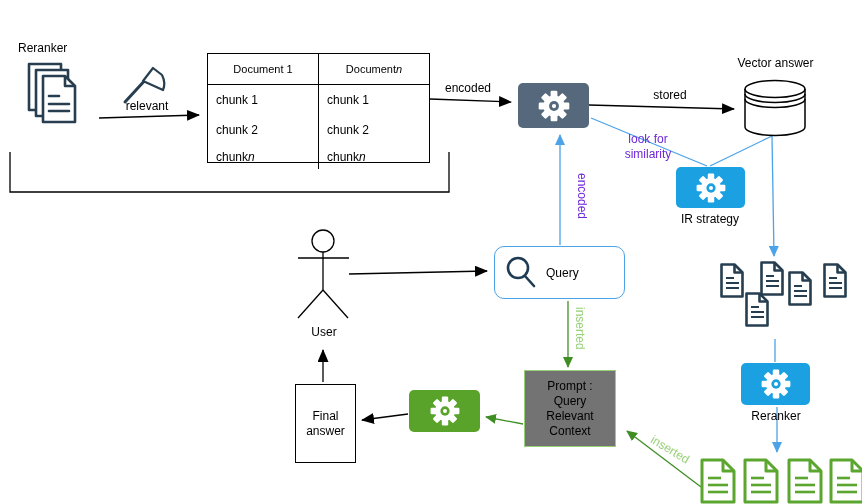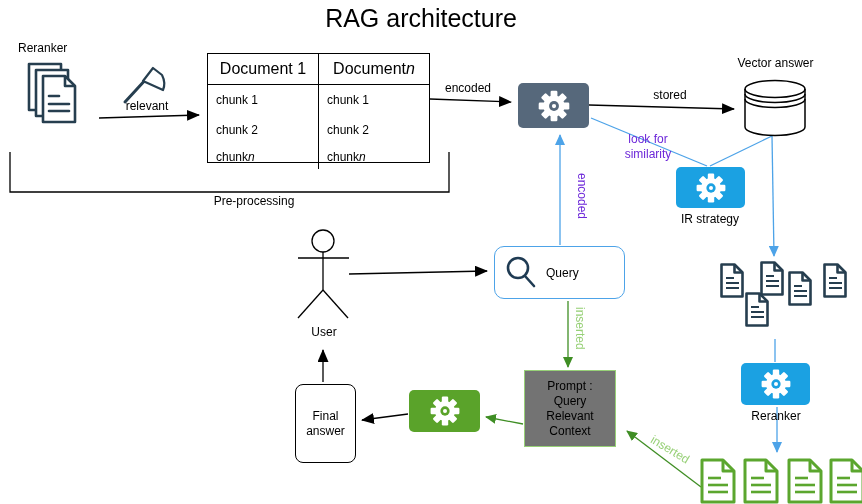--- a/index.html
+++ b/index.html
@@ -12,38 +12,38 @@
   .blue-t{color:#6d28d9;}
   .lgreen-t{color:#97D077;}
   .title{font-size:25px;line-height:28px;}
   .vtext{writing-mode:vertical-rl;text-orientation:mixed;}
   .gearbox{position:absolute;border-radius:5px;display:flex;align-items:center;justify-content:center;}
   .node{position:absolute;}
   
   .tbl{position:absolute;left:207px;top:53px;width:223px;height:110px;border:1.5px solid #000;
        display:flex;flex-direction:column;box-sizing:border-box;background:#fff;}
   .tbl-head{display:flex;height:30px;border-bottom:1.5px solid #000;flex:none;}
-  .tbl-hcell{flex:1;display:flex;align-items:center;justify-content:center;font-size:16px;}
+  .tbl-hcell{flex:1;display:flex;align-items:center;justify-content:center;font-size:11px;}
   .tbl-hcell:first-child{border-right:1.5px solid #000;}
   .tbl-body{flex:1;display:flex;}
   .tbl-col{flex:1;padding-left:8px;box-sizing:border-box;}
   .tbl-col:first-child{border-right:1.5px solid #000;}
   .tbl-cell{display:flex;align-items:center;font-size:12px;}
   .tbl-cell:nth-child(1){height:30px;}
   .tbl-cell:nth-child(2){height:29px;}
   .tbl-cell:nth-child(3){height:25px;}
   i{font-style:italic;}
   
   .query-box{position:absolute;left:494px;top:246px;width:131px;height:53px;border:1.5px solid #4DA3E8;
              border-radius:10px;background:#fff;display:flex;align-items:center;box-sizing:border-box;}
   .query-box .qlbl{margin-left:9px;font-size:12px;}
   .prompt-box{position:absolute;left:524px;top:370px;width:92px;height:77px;border:1.5px solid #97D077;
               background:#737373;display:flex;align-items:center;justify-content:center;box-sizing:border-box;}
   .final-box{position:absolute;left:295px;top:384px;width:61px;height:79px;border:1.3px solid #000;
-             border-radius:8px;background:#fff;display:flex;align-items:center;justify-content:center;box-sizing:border-box;}
+             border-radius:0;background:#fff;display:flex;align-items:center;justify-content:center;box-sizing:border-box;}
 </style>
 </head>
 <body>
 
 <div id="canvas">
 
   <svg class="layer" width="862" height="504" viewBox="0 0 862 504">
     <defs>
       <marker id="mB" markerUnits="userSpaceOnUse" markerWidth="13" markerHeight="11" refX="12" refY="5.5" orient="auto">
         <path d="M0,0 L13,5.5 L0,11 Z" fill="#000"></path>
@@ -69,21 +69,20 @@
     <line x1="701" y1="487" x2="627" y2="431" stroke="#3F8E24" stroke-width="1.3" marker-end="url(#mG)"></line>
 
     <line x1="560" y1="245" x2="560" y2="135" stroke="#4DA3E8" stroke-width="1.3" marker-end="url(#mBl)"></line>
     <line x1="591" y1="118" x2="707" y2="166" stroke="#4DA3E8" stroke-width="1.3"></line>
     <line x1="772" y1="136" x2="710" y2="166" stroke="#4DA3E8" stroke-width="1.3"></line>
     <line x1="772" y1="136" x2="774" y2="256" stroke="#4DA3E8" stroke-width="1.3" marker-end="url(#mBl)"></line>
     <line x1="775" y1="339" x2="775" y2="362" stroke="#4DA3E8" stroke-width="1.3"></line>
     <line x1="777" y1="407" x2="777" y2="452" stroke="#4DA3E8" stroke-width="1.3" marker-end="url(#mBl)"></line>
   </svg>
 
-  <div class="lbl title" style="left:261px;top:4px;width:320px;">RAG architecture</div>
 
   <div class="lbl left" style="left:18px;top:41px;width:90px;">Reranker</div>
 
   <svg class="node" style="left:27px;top:62px;" width="70" height="68" viewBox="0 0 70 68">
     <g fill="#fff" stroke="#263E4F" stroke-width="2.6" stroke-linejoin="round">
       <rect x="2" y="2" width="32" height="46"></rect>
       <rect x="9" y="8" width="32" height="46"></rect>
       <path d="M16,14 h22 l10,10 v36 h-32 Z"></path>
       <path d="M38,14 v10 h10" fill="none"></path>
     </g>
@@ -137,21 +136,20 @@
             <i></i>
           </div>
         <div class="tbl-cell">
             <span>chunk </span>
             <i>n</i>
           </div>
       </div>
     </div>
   </div>
 
-  <div class="lbl" style="left:194px;top:194px;width:120px;">Pre-processing</div>
 
   <div class="lbl" style="left:438px;top:81px;width:60px;">encoded</div>
 
 
   <div class="gearbox" style="left:518px;top:83px;width:71px;height:45px;background:#56687B;">
     <svg width="34" height="34" viewBox="0 0 40 40">
       <g fill="#fff">
         <rect x="16" y="2" width="8" height="11" rx="1.5"></rect>
         <rect x="16" y="2" width="8" height="11" rx="1.5" transform="rotate(45 20 20)"></rect>
         <rect x="16" y="2" width="8" height="11" rx="1.5" transform="rotate(90 20 20)"></rect>

